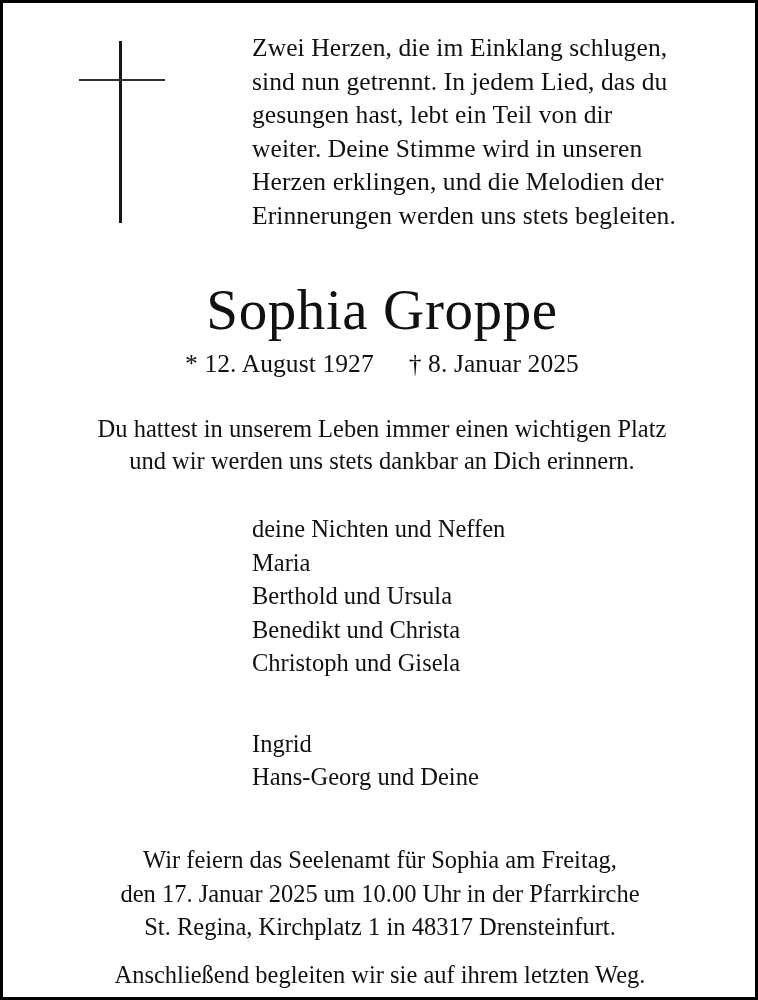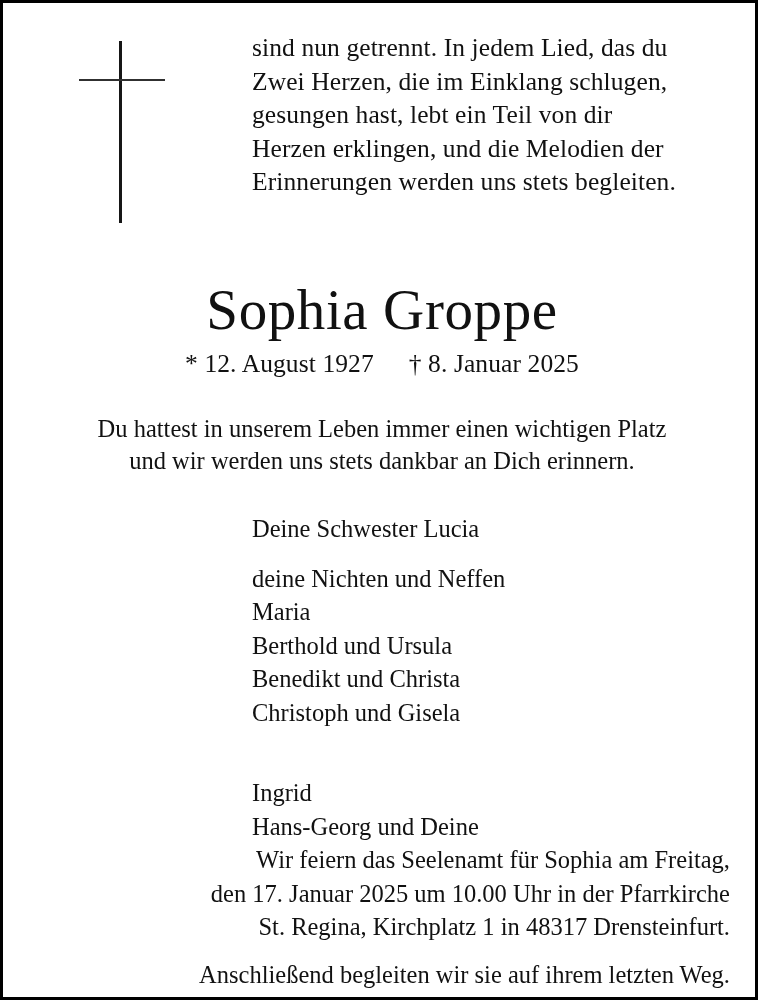--- a/index.html
+++ b/index.html
@@ -128,21 +128,21 @@
   }
 
   
   .service {
     position: absolute;
     left: 27px;
     top: 840px;
     width: 700px;
     font-size: 24.5px;
     line-height: 33.5px;
-    text-align: right;
+    text-align: center;
   }
   .service .block {
     margin: 0 0 14px 0;
   }
   .service .block:last-child {
     margin-bottom: 8px;
   }
   .service .pline {
     display: block;
     white-space: nowrap;
@@ -152,23 +152,24 @@
 <body>
 
 <div class="notice">
 
   <div class="cross">
     <div class="bar-v"></div>
     <div class="bar-h"></div>
   </div>
 
   <div class="verse">
+    <span class="vline">Zwei Herzen, die im Einklang schlugen,</span>
     <span class="vline">sind nun getrennt. In jedem Lied, das du</span>
-    <span class="vline">Zwei Herzen, die im Einklang schlugen,</span>
     <span class="vline">gesungen hast, lebt ein Teil von dir</span>
+    <span class="vline">weiter. Deine Stimme wird in unseren</span>
     <span class="vline">Herzen erklingen, und die Melodien der</span>
     <span class="vline">Erinnerungen werden uns stets begleiten.</span>
   </div>
 
   <div class="name-block">
     <div class="deceased-name">Sophia Groppe</div>
     <div class="life-dates">
       <span>*</span>
       <span>12. August 1927</span>
       <span class="sep"></span>
@@ -177,23 +178,20 @@
     </div>
   </div>
 
   <div class="tribute">
     <span class="tline">Du hattest in unserem Leben immer einen wichtigen Platz</span>
     <span class="tline">und wir werden uns stets dankbar an Dich erinnern.</span>
   </div>
 
   <div class="survivors">
     <div class="group">
-      <span class="sline">Deine Schwester Lucia</span>
-    </div>
-    <div class="group">
       <span class="sline">deine Nichten und Neffen</span>
       <span class="sline">Maria</span>
       <span class="sline">Berthold und Ursula</span>
       <span class="sline">Benedikt und Christa</span>
       <span class="sline">Christoph und Gisela</span>
     </div>
     <div class="group">
       <span class="sline">Ingrid</span>
       <span class="sline">Hans-Georg und Deine</span>
     </div>

